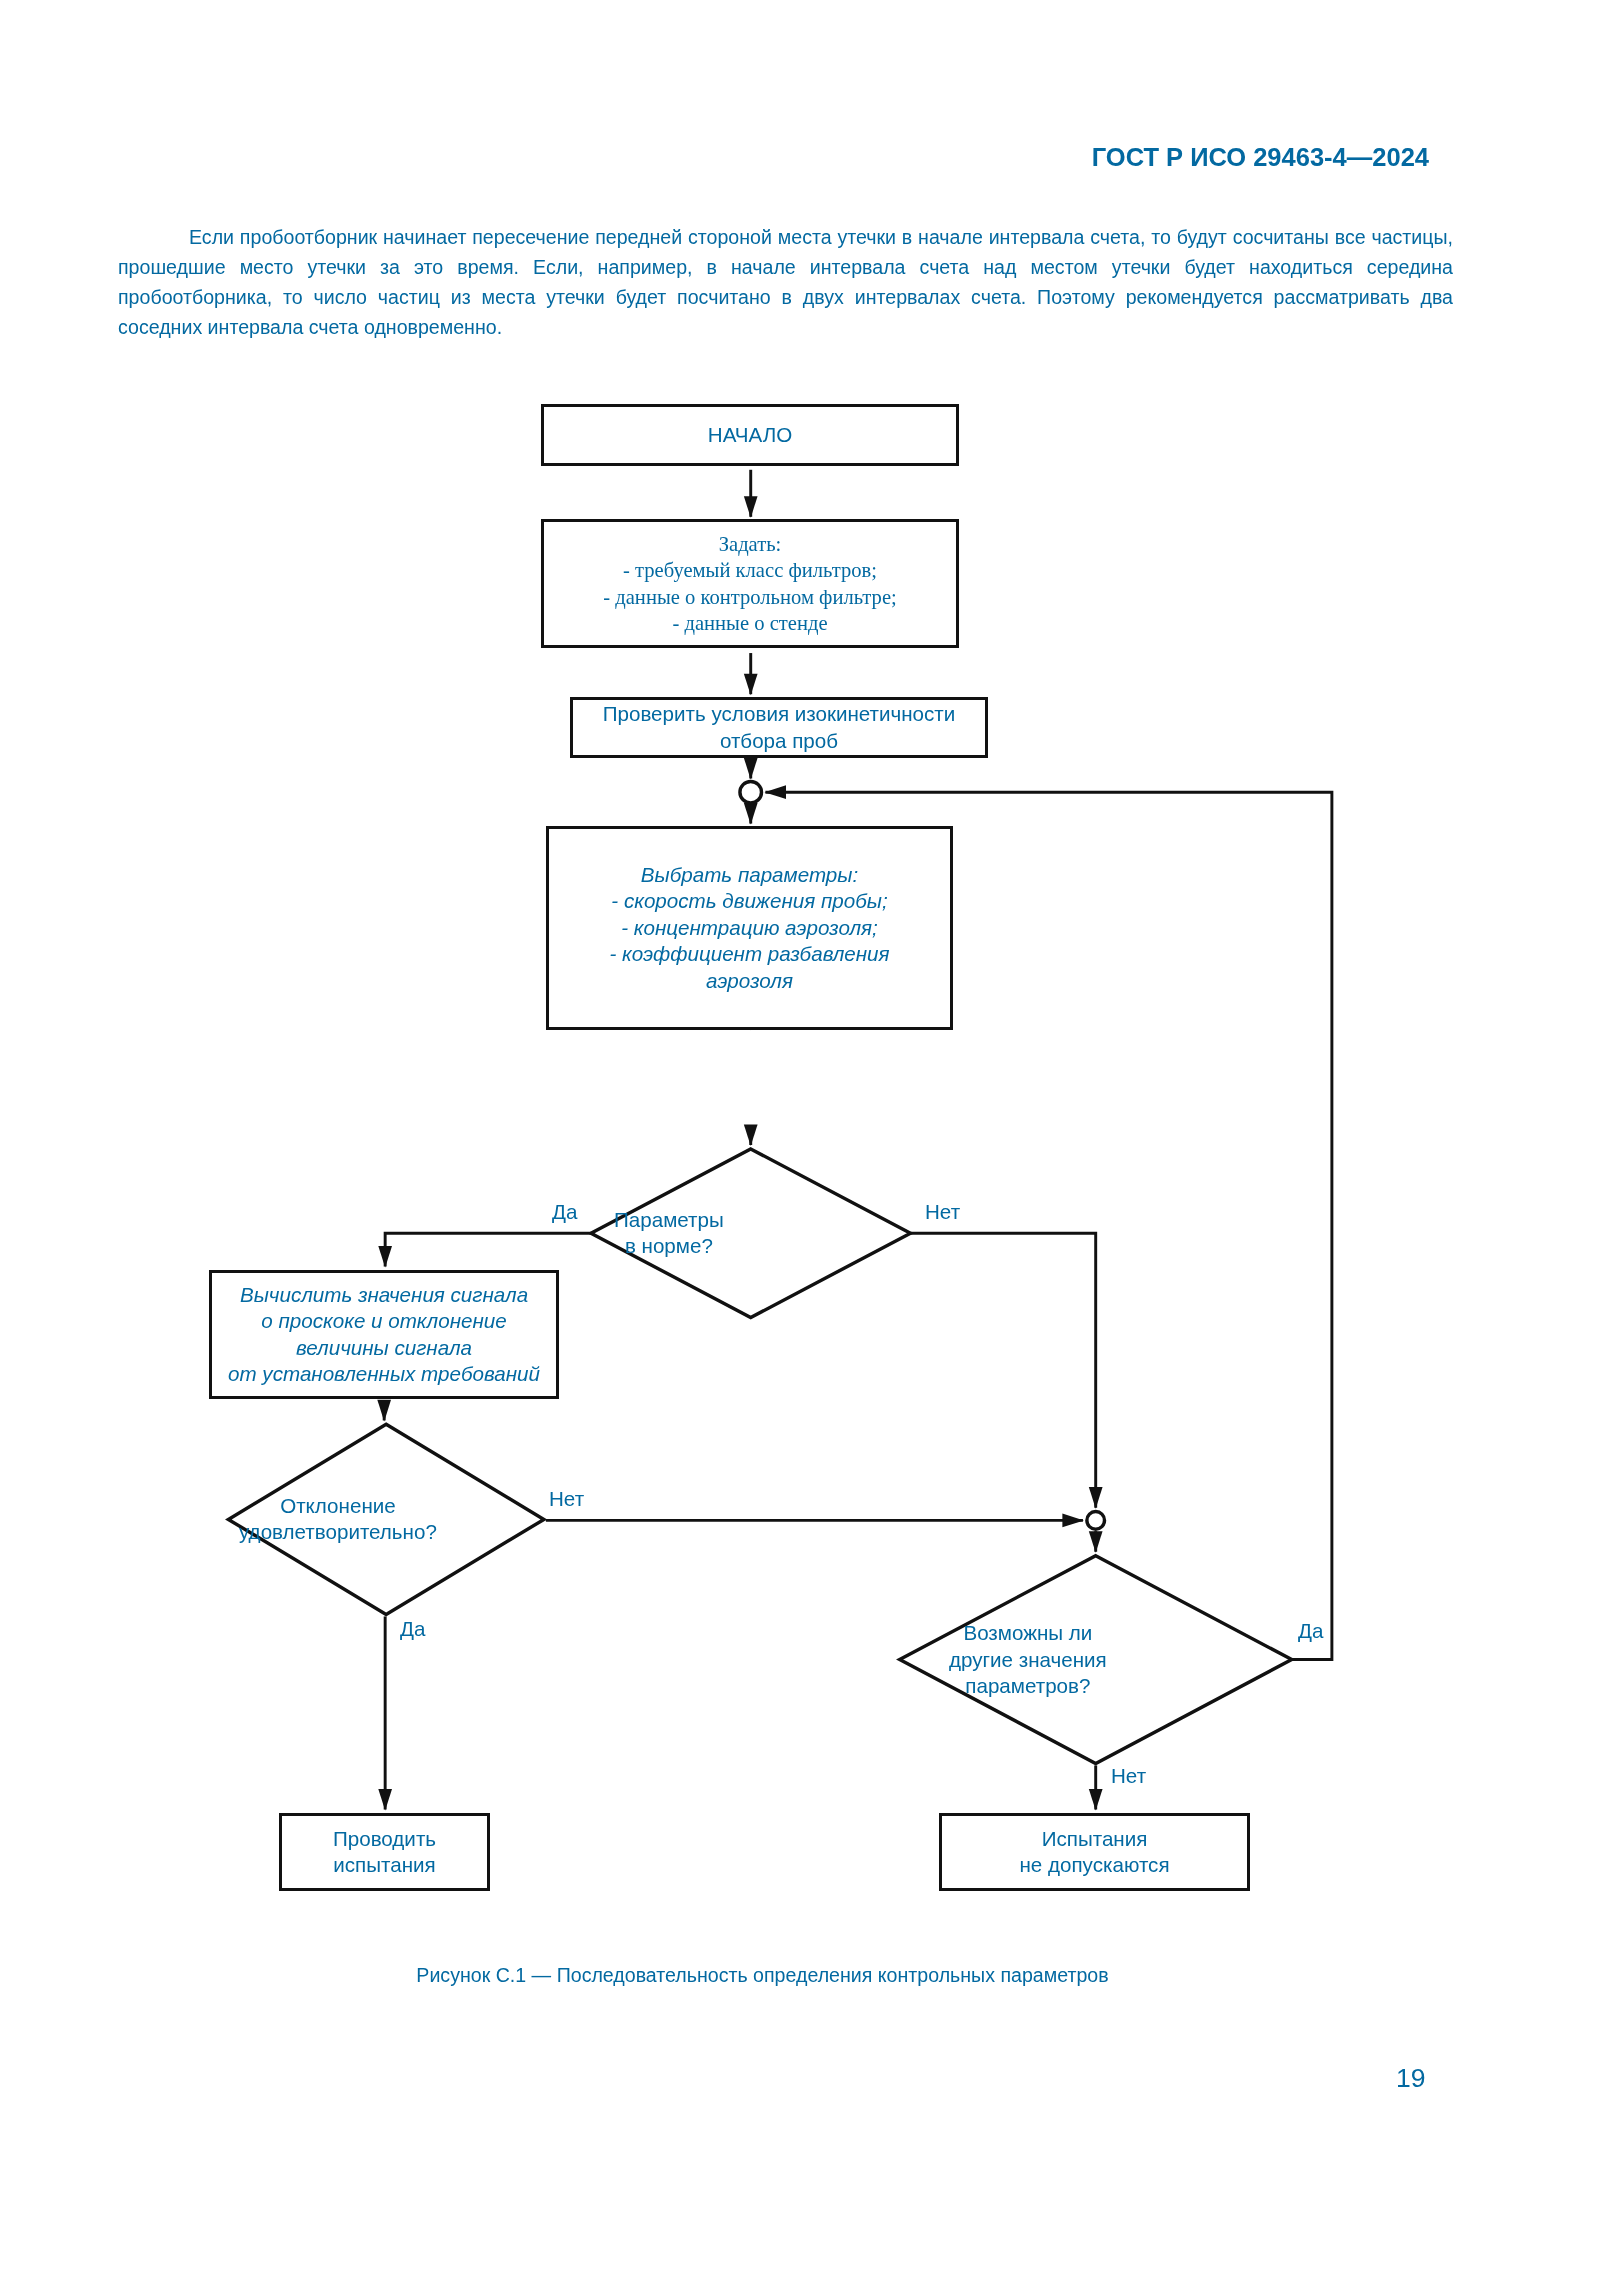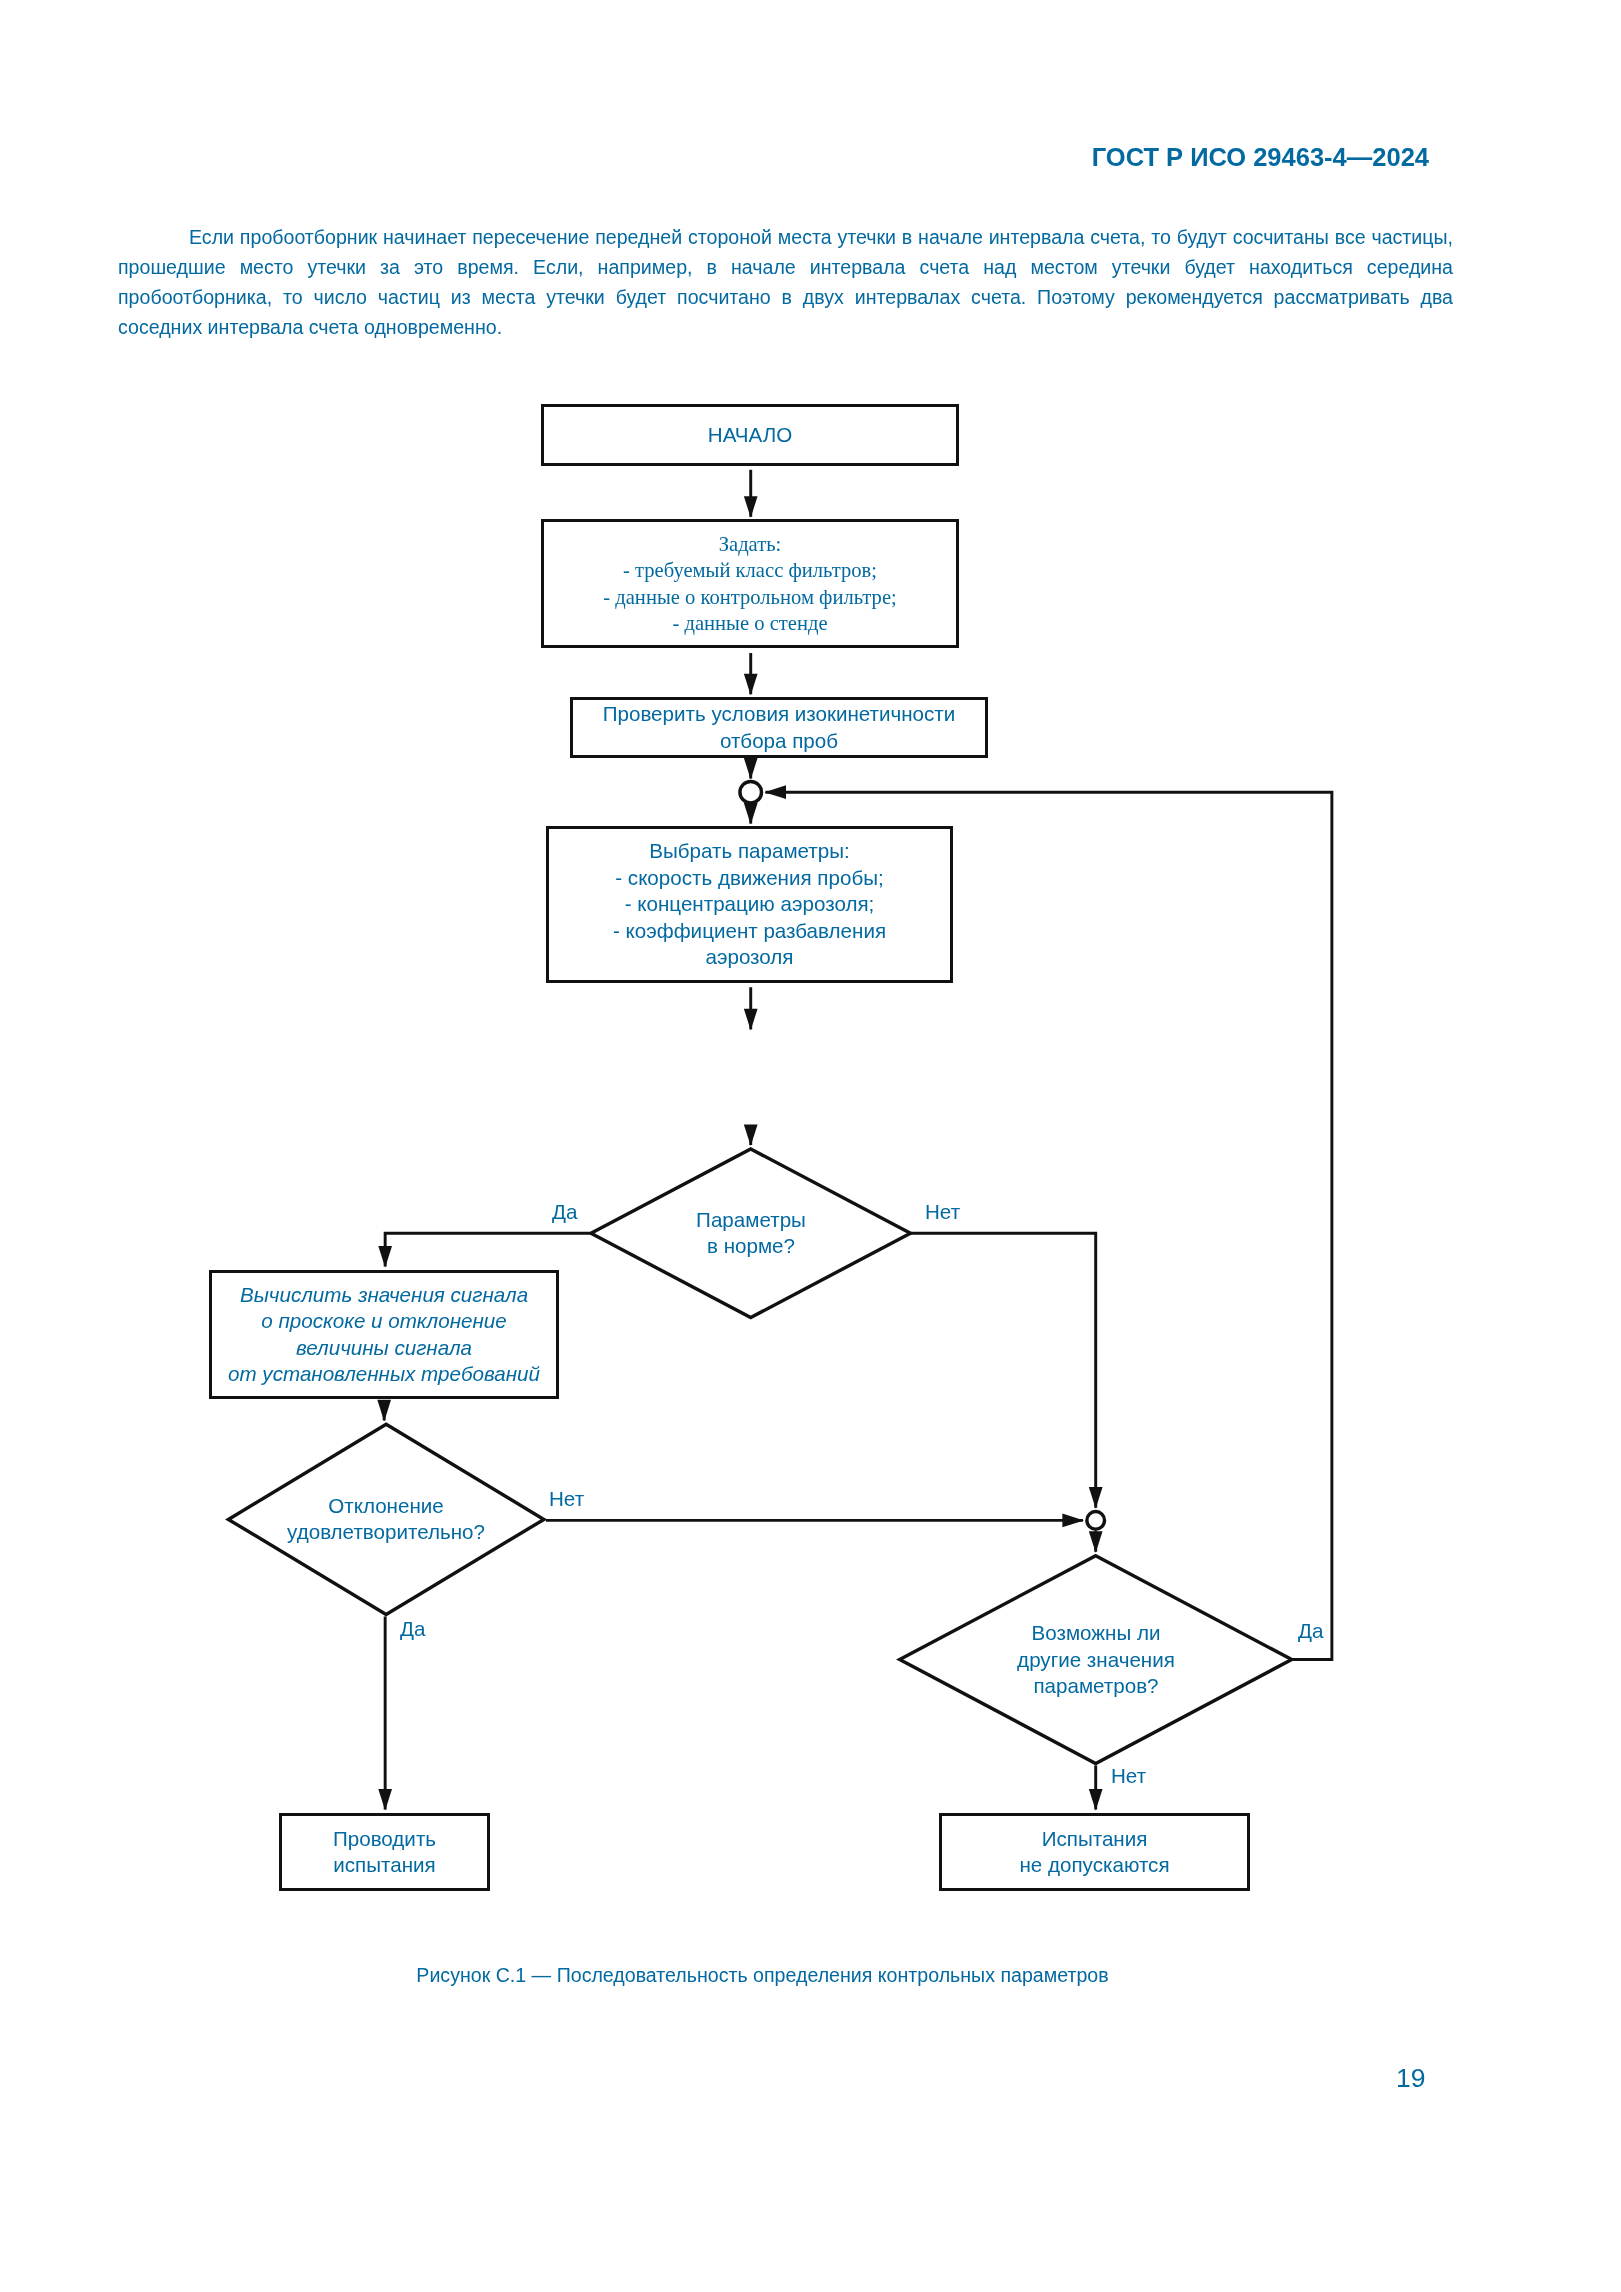--- a/index.html
+++ b/index.html
@@ -36,21 +36,21 @@
     display:flex;align-items:center;justify-content:center;
   }
   .fbox-text, .dtext{
     white-space:pre-line;
     text-align:center;
     font-size:20.6px;
     line-height:26.5px;
   }
   .dlabel{
     position:absolute;
-    display:flex;align-items:center;justify-content:center;
+    display:flex;align-items:center;justify-content:flex-start;
     text-align:center;
     pointer-events:none;
   }
   .edge-label{
     position:absolute;
     font-size:20.6px;
     white-space:nowrap;
   }
   .caption{
     position:absolute;
@@ -122,21 +122,21 @@
 - требуемый класс фильтров;
 - данные о контрольном фильтре;
 - данные о стенде</span>
   </div>
 
   <div class="fbox" style="left:570px;top:697px;width:418px;height:61px;">
     <span class="fbox-text">Проверить условия изокинетичности
 отбора проб</span>
   </div>
 
-  <div class="fbox" style="left:546px;top:826px;width:407px;height:157px;">
+  <div class="fbox" style="left:546px;top:826px;width:407px;height:204px;font-style:italic;">
     <span class="fbox-text">Выбрать параметры:
 - скорость движения пробы;
 - концентрацию аэрозоля;
 - коэффициент разбавления
 аэрозоля</span>
   </div>
 
 
   <div class="fbox" style="left:209px;top:1270px;width:350px;height:129px;font-style:italic;">
     <span class="fbox-text">Вычислить значения сигнала

